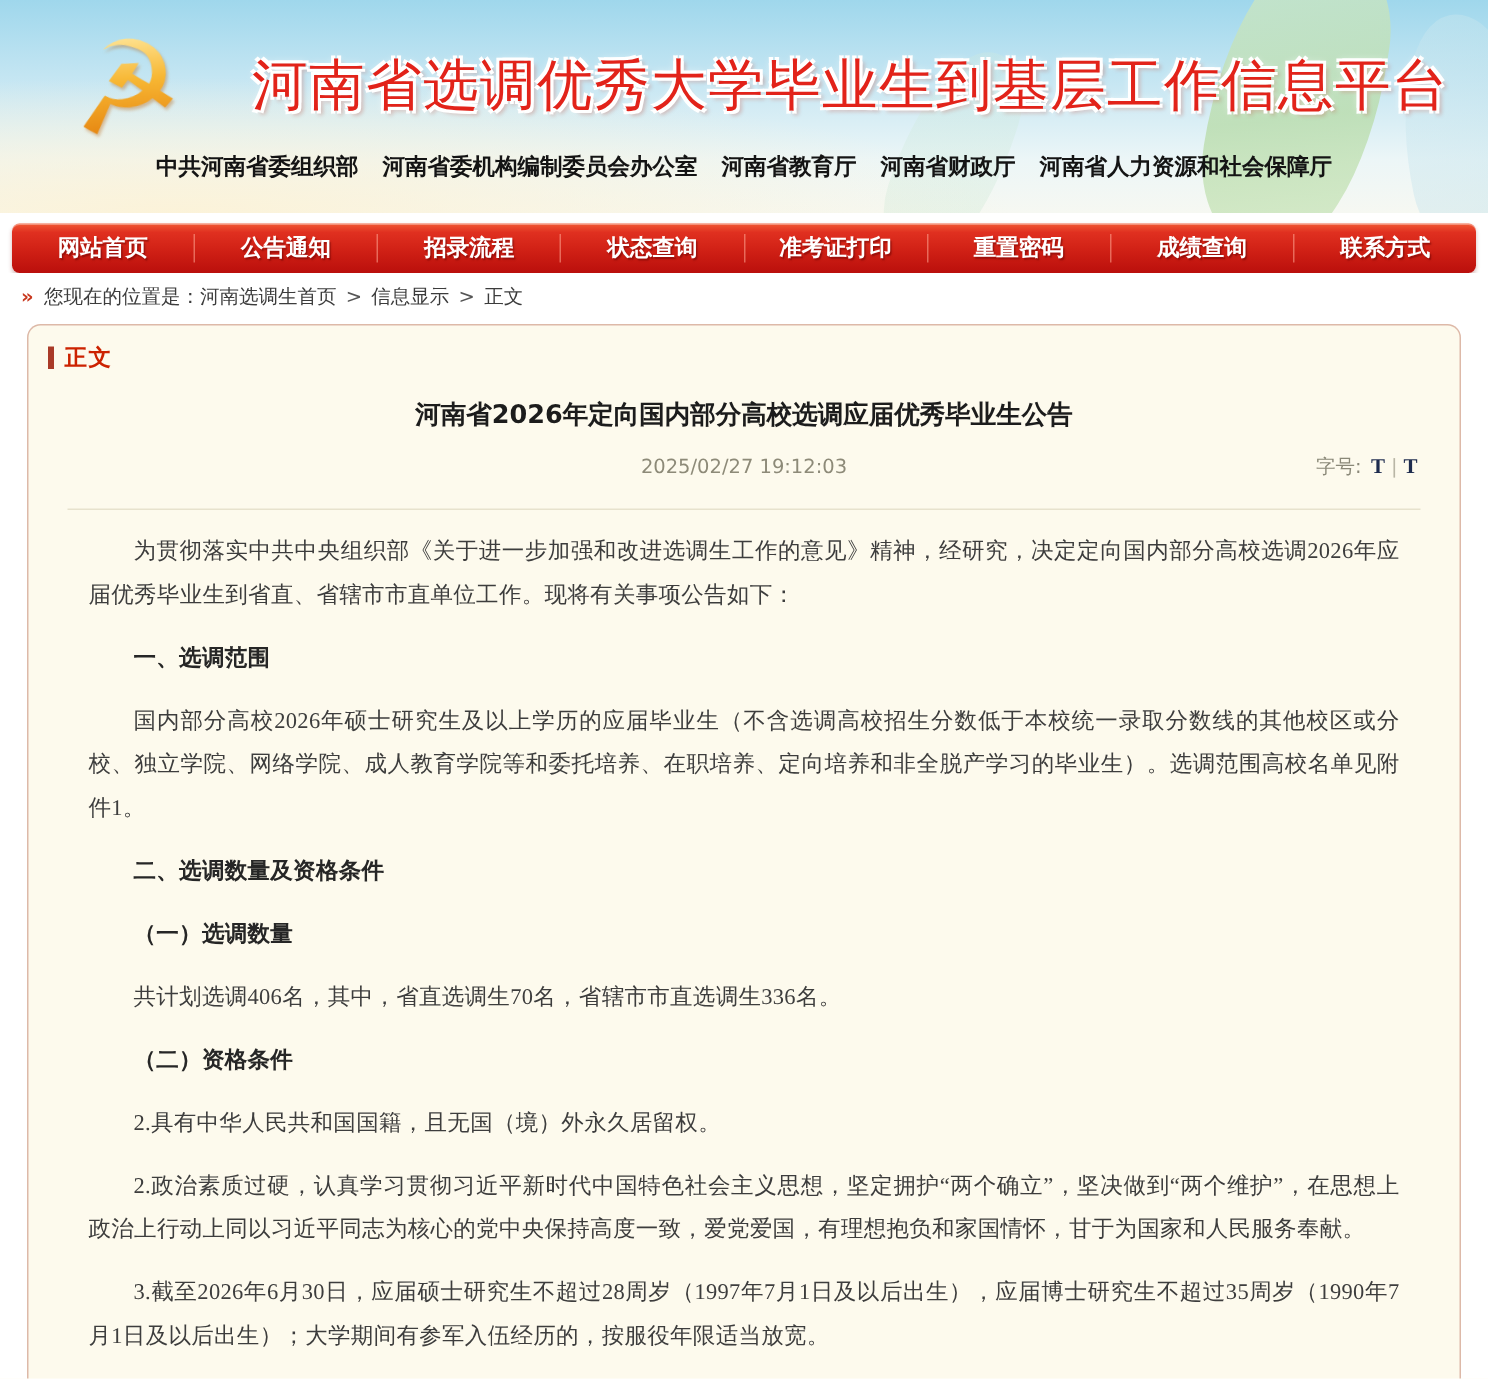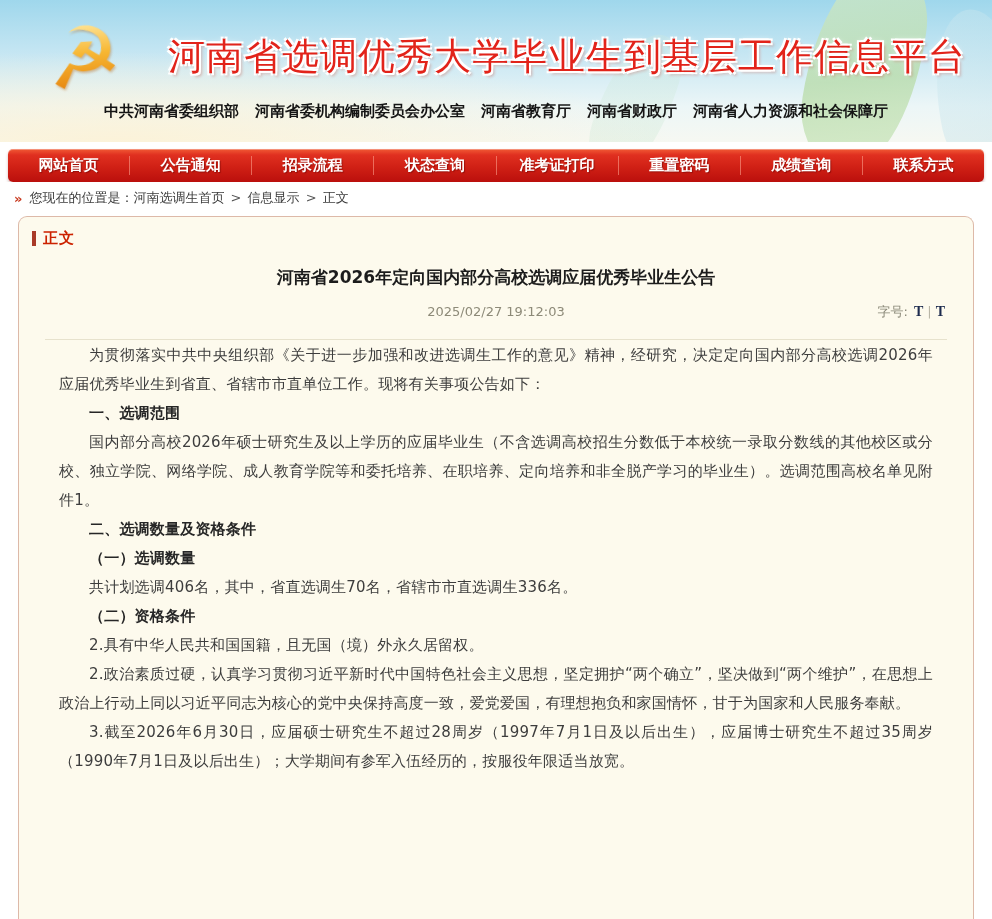--- a/index.html
+++ b/index.html
@@ -70,22 +70,22 @@
   .meta-row { position: relative; height: 24px; }
   .article-date { text-align: center; font-size: 13px; color: #8d8a78; line-height: 24px; }
   .fontsize-ctrl { position: absolute; right: 26px; top: 0; line-height: 24px;
     font-size: 13px; color: #8a8878; }
   .fontsize-ctrl .t-btn { font-family: "Liberation Serif", "DejaVu Serif", serif;
     font-weight: bold; color: #1d2b4e; font-size: 14px; cursor: pointer; padding: 0 2px; }
   .fontsize-ctrl .t-sep { color: #b9b6a6; margin: 0 2px; }
   .title-divider { border: none; border-top: 1px solid #e7e2cd; margin: 15px 26px 0 26px; }
 
   .article-body { padding: 1px 40px 30px 40px; font-size: 15px; color: #3d3d3d; }
-  .article-body p { line-height: 29px; margin: 0 0; text-indent: 2em;
-    letter-spacing: .2px; text-align: justify; }
+  .article-body p { line-height: 29px; margin: 13px 0; text-indent: 2em;
+    letter-spacing: .2px; text-align: justify; font-family: Liberation Serif, serif; }
   .article-body p.heading { font-weight: bold; color: #262626; }
 </style>
 </head>
 <body>
 
 <div class="banner">
   <div class="leaf leaf-mid"></div>
   <div class="leaf leaf-big"></div>
   <div class="leaf leaf-right"></div>
   <div class="emblem">☭</div>

